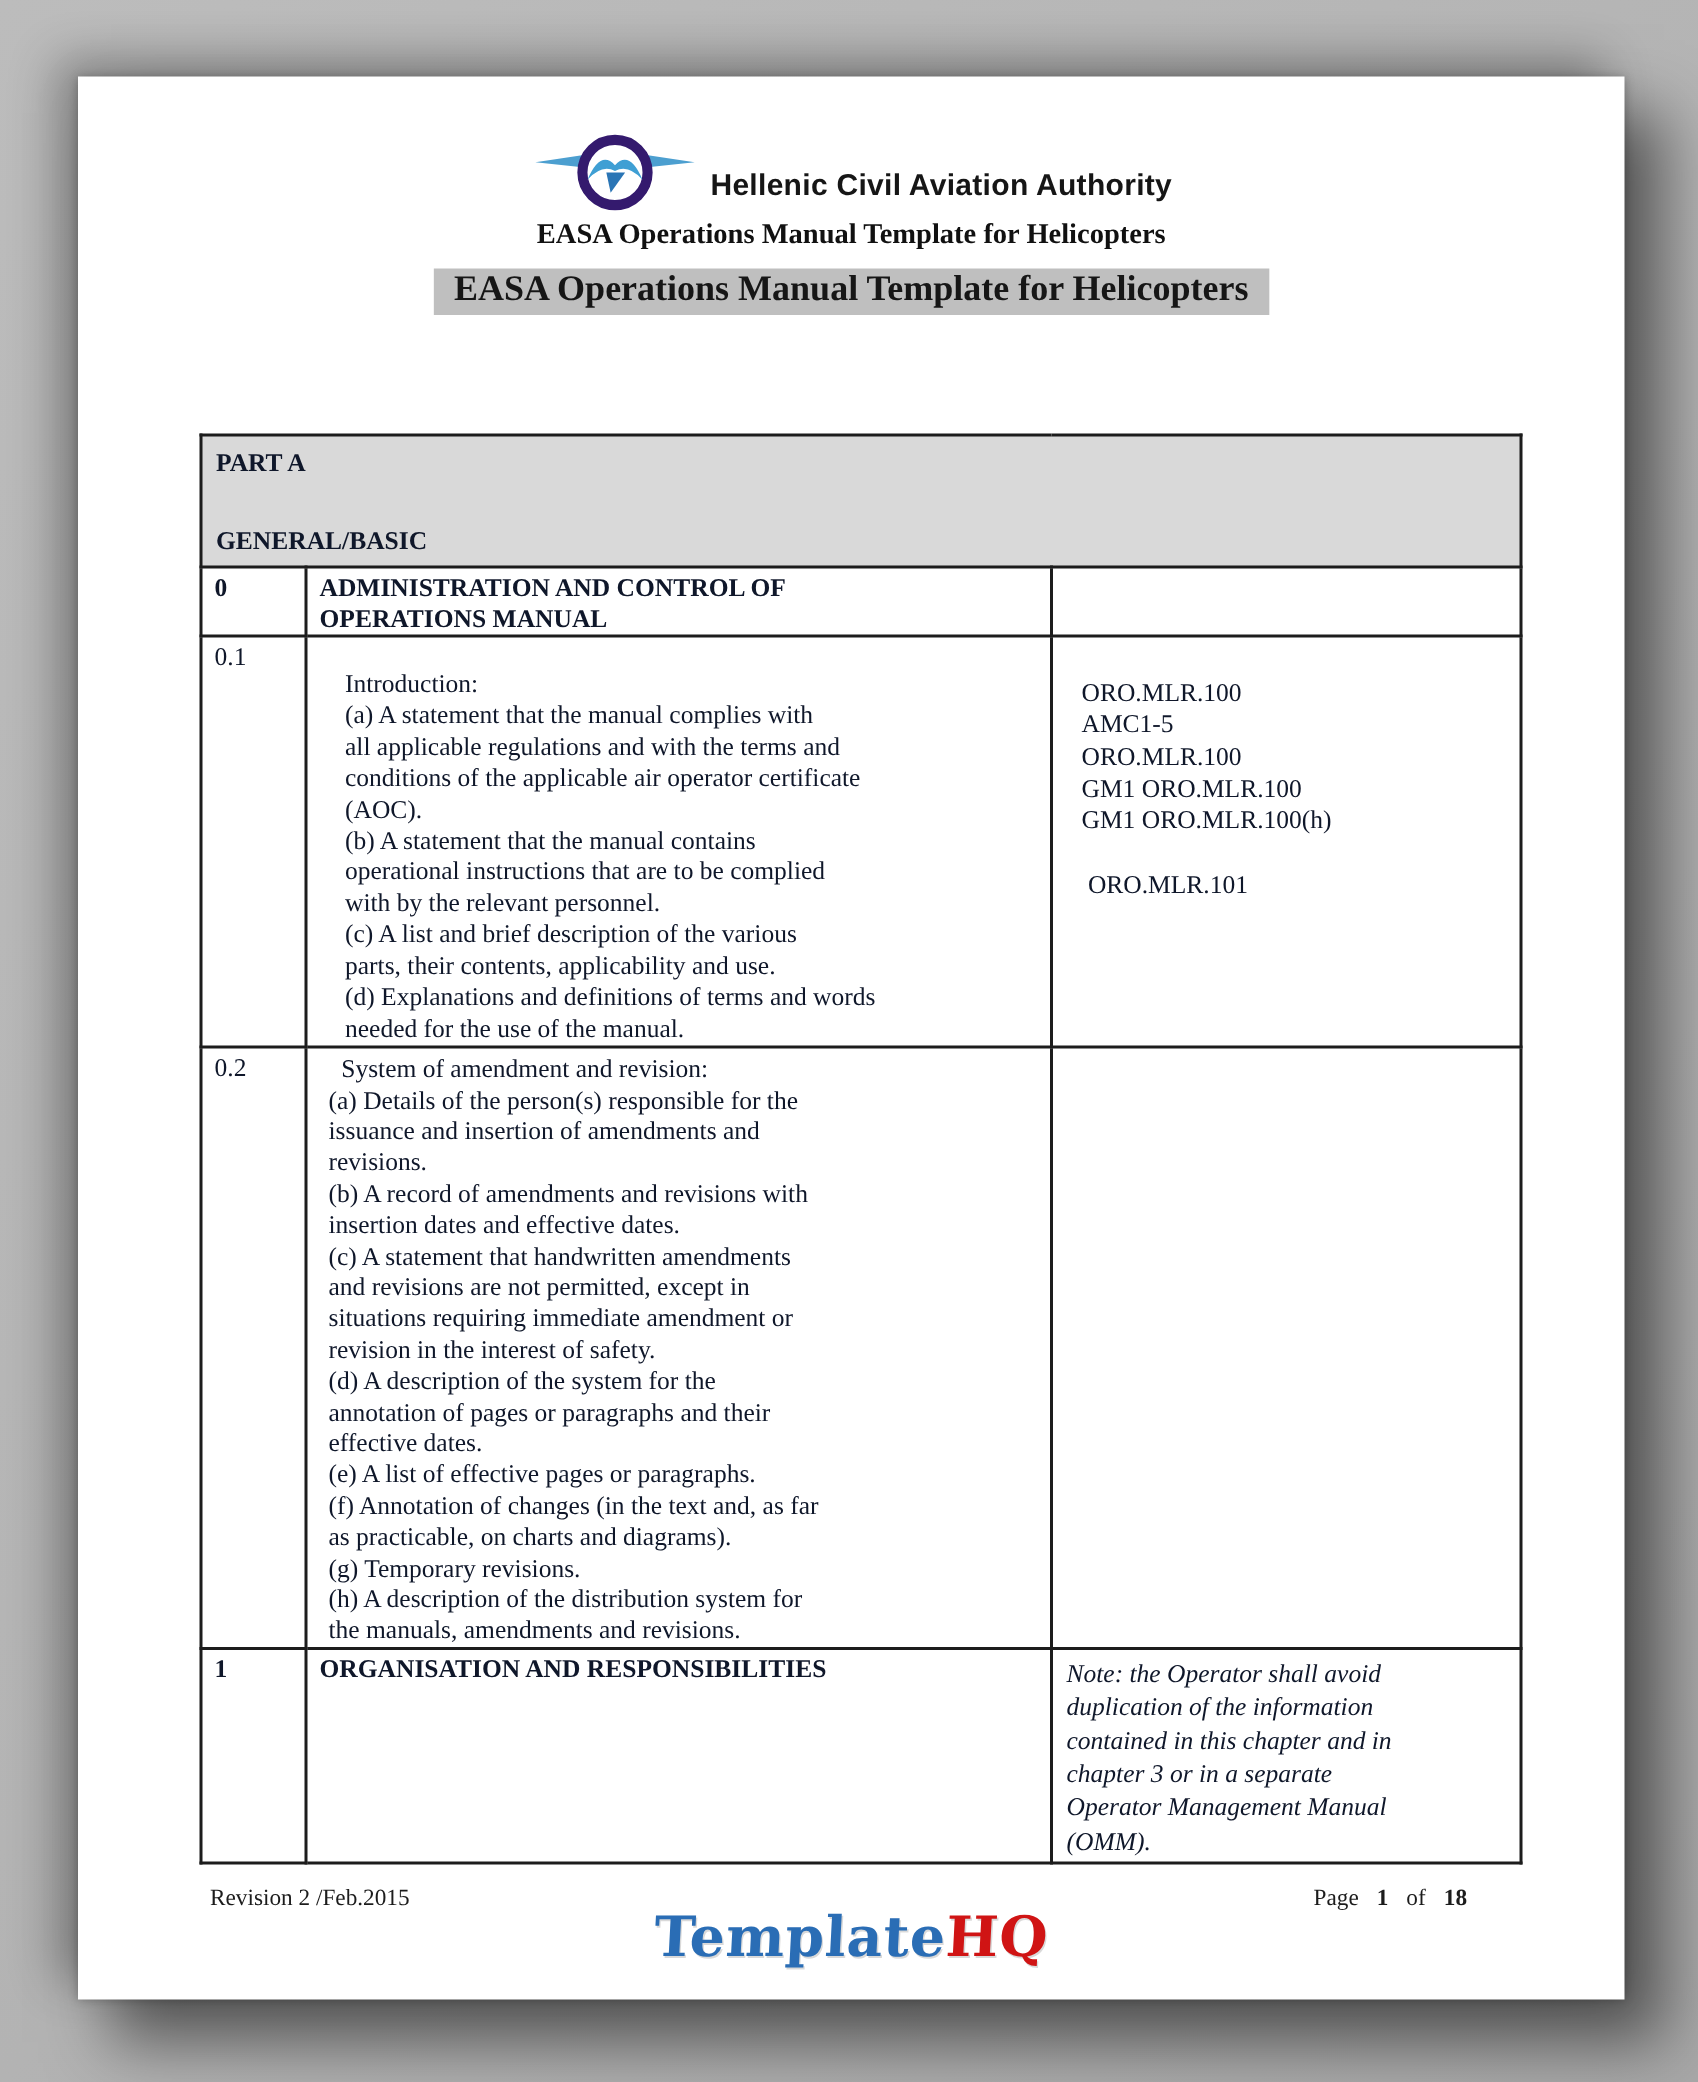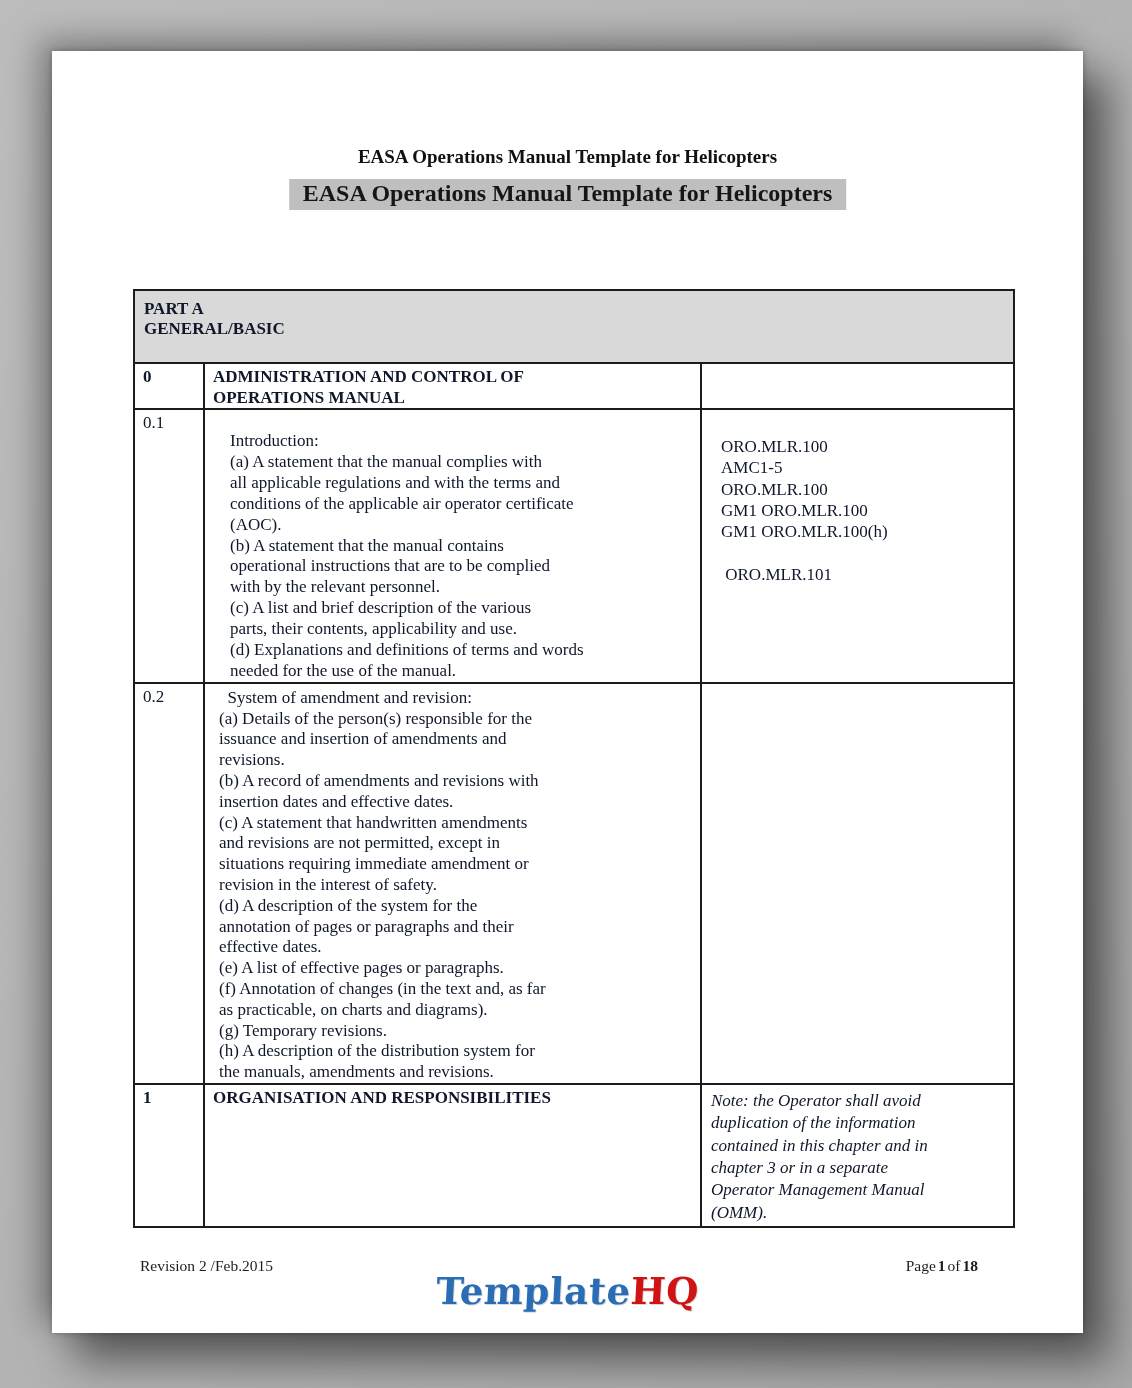--- a/index.html
+++ b/index.html
@@ -50,56 +50,66 @@
   table.main {
     position:absolute; top:238px; left:81px;
     width:880px; border-collapse:collapse; table-layout:fixed;
   }
   table.main td {
     border:2px solid #1c1c1c;
     vertical-align:top;
     font-size:17px; color:#0f172a;
   }
   .th-cell { background:#d9d9d9; font-weight:bold; font-size:18.5px; padding:8px 8px 6px 9px; }
-  .th-section { margin-top:0; }
+  .th-section { margin-top:32px; }
   .c-num  { padding:3px 4px 0 8px; font-size:17px; }
   .num-bold { font-weight:bold; }
   .c-head { font-weight:bold; font-size:17.5px; padding:2px 8px 0 8px; line-height:21px; white-space:pre-wrap; }
   .c-desc1 { padding:21px 8px 0 25px; line-height:20.9px; white-space:pre-wrap; }
   .c-ref1  { padding:26px 4px 0 19px; line-height:21.3px; white-space:pre-wrap; }
   .c-desc2 { padding:4px 20px 0 14px; line-height:20.8px; white-space:pre-wrap; }
   .c-note  {
     font-style:italic; font-size:17.5px;
     padding:5px 6px 0 9px; line-height:22.3px; white-space:pre-wrap;
   }
 
   
   .footer-row {
     position:absolute; top:1206px; left:88px; width:838px;
     display:flex; justify-content:space-between; align-items:center;
     font-family:Liberation Serif, serif; font-size:15.5px; color:#1c1c1c;
   }
-  .page-info span { margin-left:2px; }
+  .page-info span { margin-left:12px; }
   .pg-bold { font-weight:bold; }
   .brand-logo {
     position:absolute; top:1218px; left:0; width:100%;
     text-align:center;
     font-family:"DejaVu Serif", serif; font-weight:bold;
     font-size:37px; letter-spacing:0.5px;
     transform:skewX(-3deg);
     text-shadow:1px 1px 0 rgba(0,0,0,0.15);
   }
   .brand-blue { color:#2a6db5; }
   .brand-red  { color:#d01414; }
 </style>
 </head>
 <body>
 
 <div class="page">
 
+  <div class="brand-row">
+    <svg class="logo-svg" viewBox="0 0 112 58" aria-hidden="true">
+      <polygon points="1,22 47,15 48,27" fill="#4c9fd0"></polygon>
+      <polygon points="111,22 65,15 64,27" fill="#4c9fd0"></polygon>
+      <circle cx="56" cy="29" r="22.5" fill="#ffffff" stroke="#341a6e" stroke-width="7"></circle>
+      <path d="M37,34 Q46,13 56,24 Q66,13 75,34 Q65,23 56,28 Q47,23 37,34 Z" fill="#3f9fd4"></path>
+      <polygon points="50,29 63,29 53,43" fill="#2a75b5"></polygon>
+    </svg>
+    <span class="authority">Hellenic Civil Aviation Authority</span>
+  </div>
   <div class="subtitle">EASA Operations Manual Template for Helicopters</div>
 
   <div class="doc-title">EASA Operations Manual Template for Helicopters</div>
 
 
   <table class="main">
     <colgroup>
         <col style="width:70px">
         <col style="width:497px">
         <col style="width:313px">

